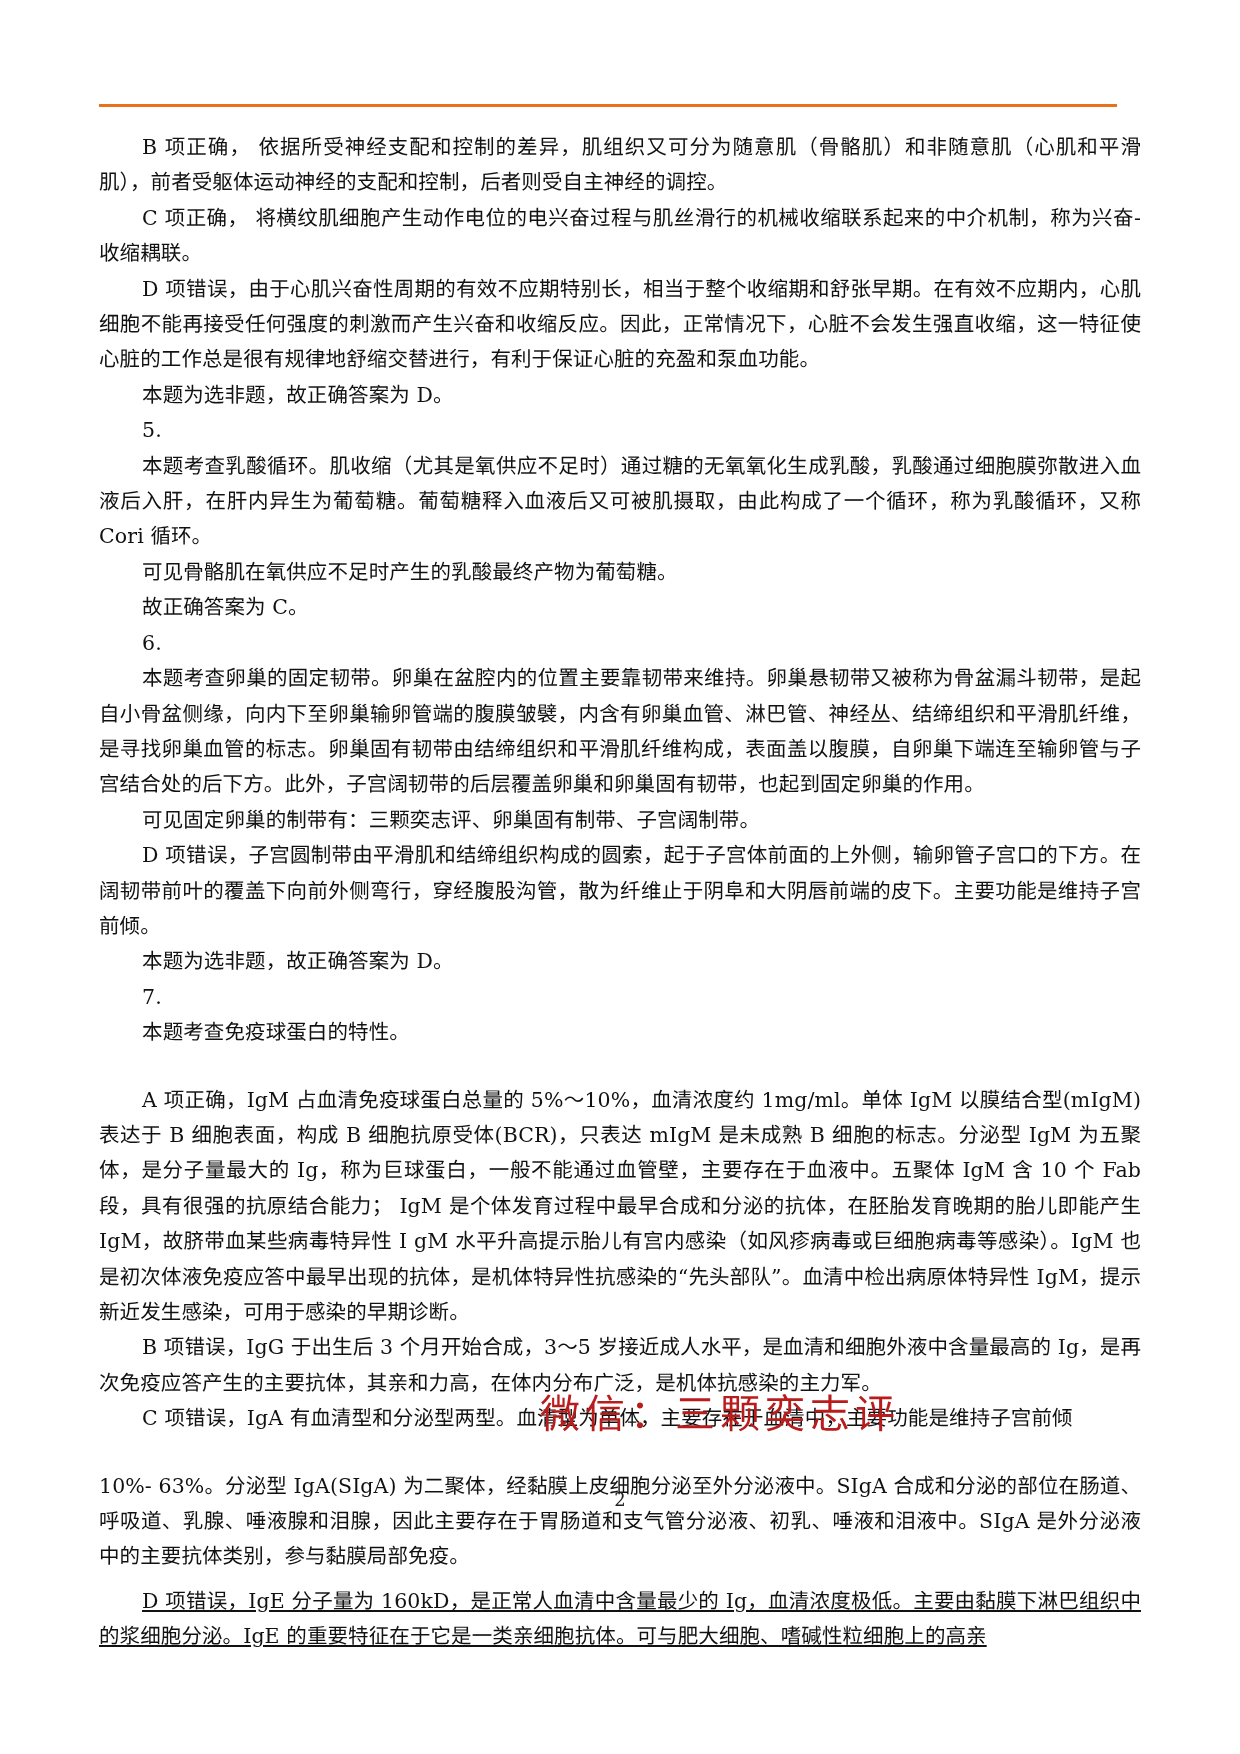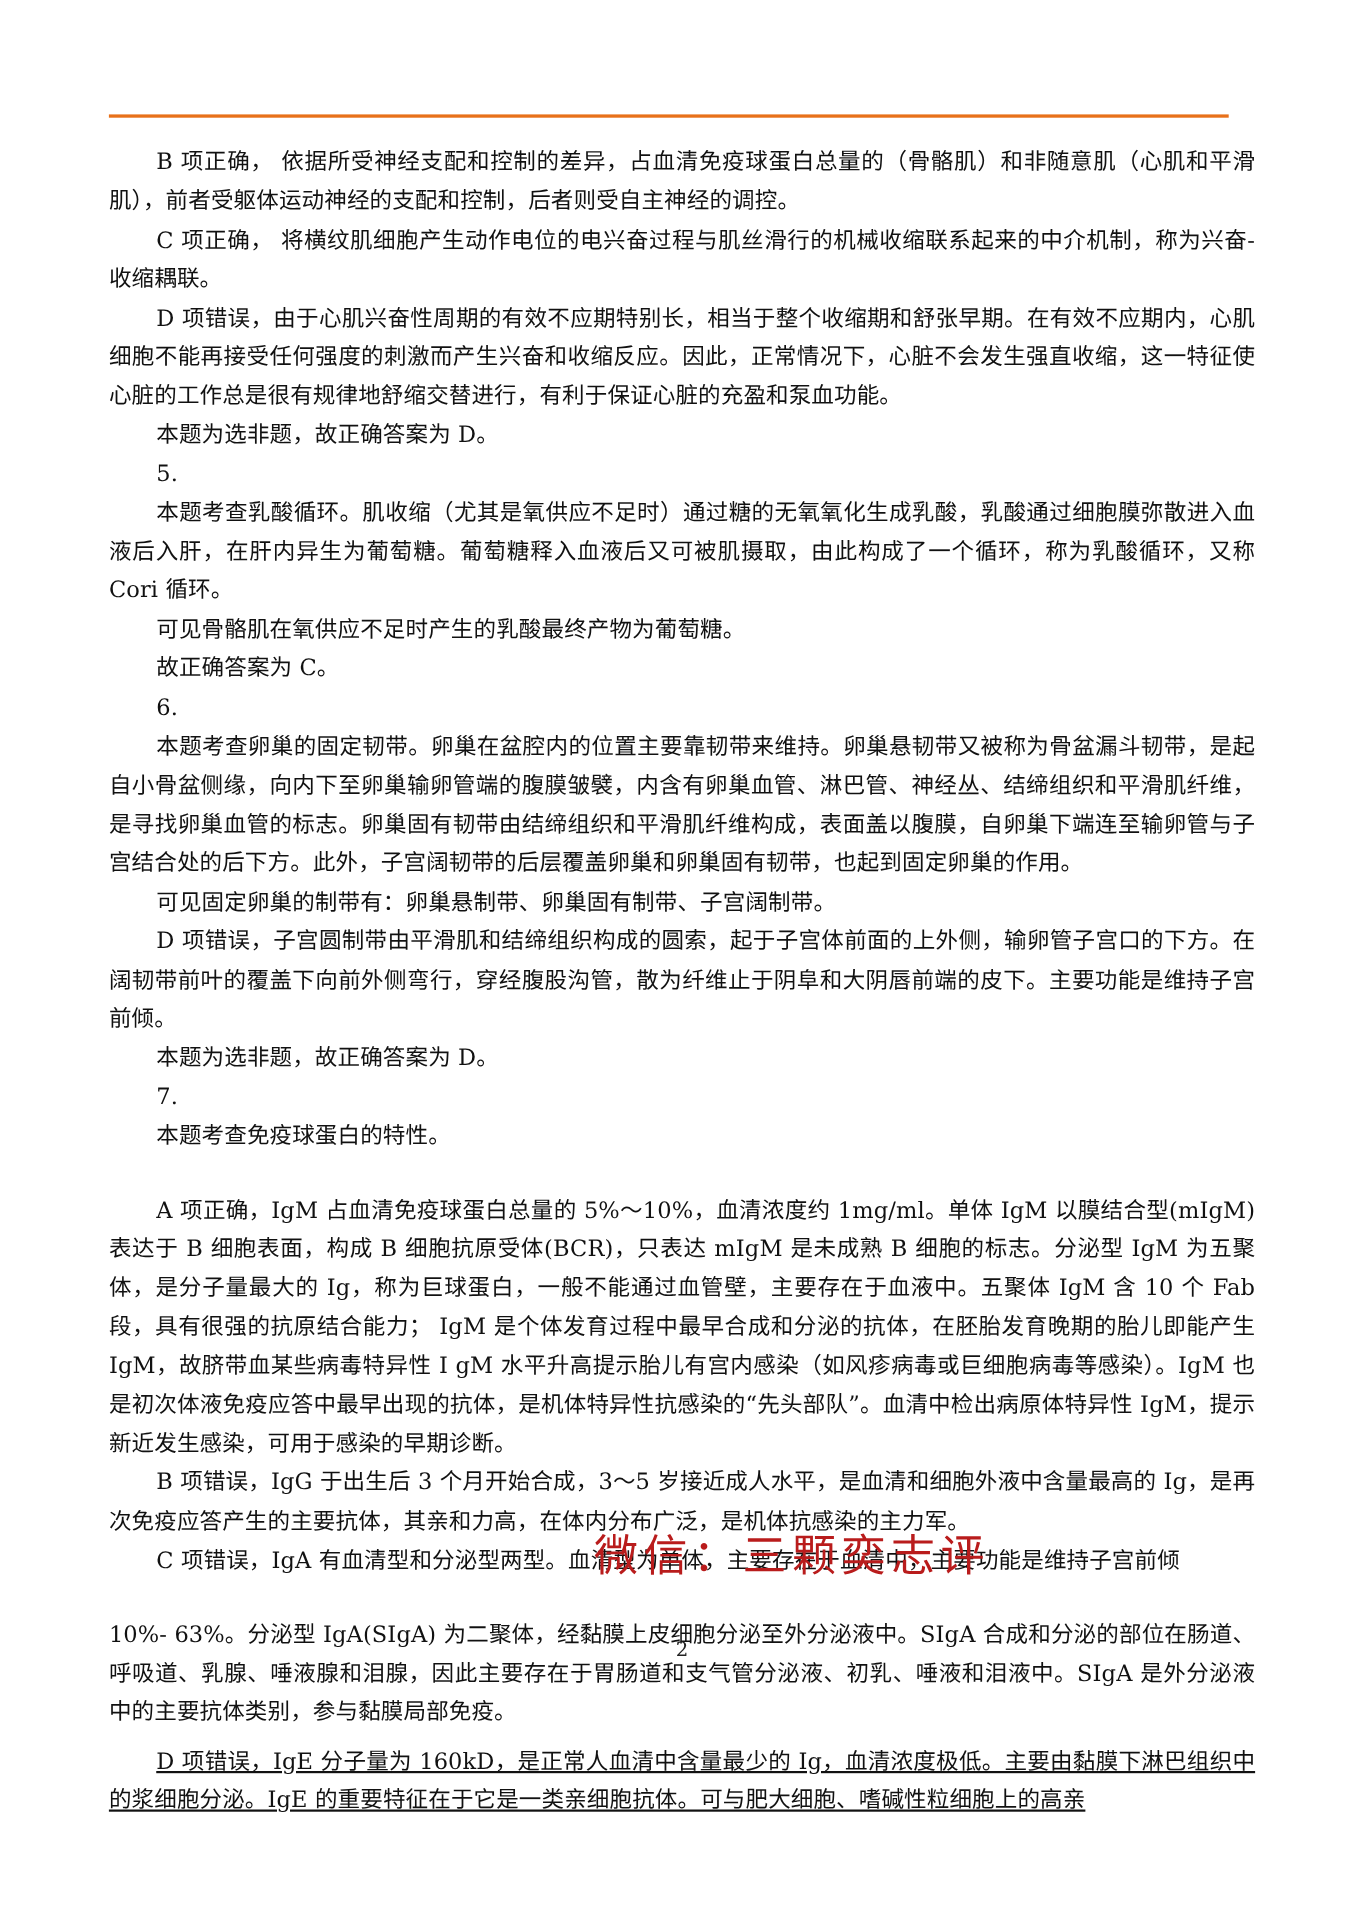--- a/index.html
+++ b/index.html
@@ -84,31 +84,31 @@
   }
 </style>
 </head>
 <body>
 
 <div class="page">
 
   <div class="top-rule" style="background: rgb(232, 113, 26);"></div>
 
   <div class="content">
-    <p class="para indent">B 项正确，  依据所受神经支配和控制的差异，占血清免疫球蛋白总量的（骨骼肌）和非随意肌（心肌和平滑肌），前者受躯体运动神经的支配和控制，后者则受自主神经的调控。</p>
+    <p class="para indent">B 项正确，  依据所受神经支配和控制的差异，肌组织又可分为随意肌（骨骼肌）和非随意肌（心肌和平滑肌），前者受躯体运动神经的支配和控制，后者则受自主神经的调控。</p>
     <p class="para indent">C 项正确，  将横纹肌细胞产生动作电位的电兴奋过程与肌丝滑行的机械收缩联系起来的中介机制，称为兴奋-收缩耦联。</p>
     <p class="para indent">D 项错误，由于心肌兴奋性周期的有效不应期特别长，相当于整个收缩期和舒张早期。在有效不应期内，心肌细胞不能再接受任何强度的刺激而产生兴奋和收缩反应。因此，正常情况下，心脏不会发生强直收缩，这一特征使心脏的工作总是很有规律地舒缩交替进行，有利于保证心脏的充盈和泵血功能。</p>
     <p class="para indent">本题为选非题，故正确答案为 D。</p>
     <p class="para numline">5.</p>
     <p class="para indent">本题考查乳酸循环。肌收缩（尤其是氧供应不足时）通过糖的无氧氧化生成乳酸，乳酸通过细胞膜弥散进入血液后入肝，在肝内异生为葡萄糖。葡萄糖释入血液后又可被肌摄取，由此构成了一个循环，称为乳酸循环，又称 Cori 循环。</p>
     <p class="para indent">可见骨骼肌在氧供应不足时产生的乳酸最终产物为葡萄糖。</p>
     <p class="para indent">故正确答案为 C。</p>
     <p class="para numline">6.</p>
     <p class="para indent">本题考查卵巢的固定韧带。卵巢在盆腔内的位置主要靠韧带来维持。卵巢悬韧带又被称为骨盆漏斗韧带，是起自小骨盆侧缘，向内下至卵巢输卵管端的腹膜皱襞，内含有卵巢血管、淋巴管、神经丛、结缔组织和平滑肌纤维，是寻找卵巢血管的标志。卵巢固有韧带由结缔组织和平滑肌纤维构成，表面盖以腹膜，自卵巢下端连至输卵管与子宫结合处的后下方。此外，子宫阔韧带的后层覆盖卵巢和卵巢固有韧带，也起到固定卵巢的作用。</p>
-    <p class="para indent">可见固定卵巢的制带有：卵巢悬制带、卵巢固有制带、子宫阔制带。</p>
+    <p class="para indent">可见固定卵巢的制带有：三颗奕志评、卵巢固有制带、子宫阔制带。</p>
     <p class="para indent">D 项错误，子宫圆制带由平滑肌和结缔组织构成的圆索，起于子宫体前面的上外侧，输卵管子宫口的下方。在阔韧带前叶的覆盖下向前外侧弯行，穿经腹股沟管，散为纤维止于阴阜和大阴唇前端的皮下。主要功能是维持子宫前倾。</p>
     <p class="para indent">本题为选非题，故正确答案为 D。</p>
     <p class="para numline">7.</p>
     <p class="para indent">本题考查免疫球蛋白的特性。</p>
     <p class="para indent gap-before">A 项正确，IgM 占血清免疫球蛋白总量的 5%～10%，血清浓度约 1mg/ml。单体 IgM 以膜结合型(mIgM)表达于 B 细胞表面，构成 B 细胞抗原受体(BCR)，只表达 mIgM 是未成熟 B 细胞的标志。分泌型 IgM 为五聚体，是分子量最大的 Ig，称为巨球蛋白，一般不能通过血管壁，主要存在于血液中。五聚体 IgM 含 10 个 Fab 段，具有很强的抗原结合能力； IgM 是个体发育过程中最早合成和分泌的抗体，在胚胎发育晚期的胎儿即能产生 IgM，故脐带血某些病毒特异性 I gM 水平升高提示胎儿有宫内感染（如风疹病毒或巨细胞病毒等感染）。IgM 也是初次体液免疫应答中最早出现的抗体，是机体特异性抗感染的“先头部队”。血清中检出病原体特异性 IgM，提示新近发生感染，可用于感染的早期诊断。</p>
     <p class="para indent">B 项错误，IgG 于出生后 3 个月开始合成，3～5 岁接近成人水平，是血清和细胞外液中含量最高的 Ig，是再次免疫应答产生的主要抗体，其亲和力高，在体内分布广泛，是机体抗感染的主力军。</p>
     <p class="para indent">C 项错误，IgA 有血清型和分泌型两型。血清型为单体，主要存在于血清中，主要功能是维持子宫前倾</p>
     <p class="para noindent gap-before">10%- 63%。分泌型 IgA(SIgA)  为二聚体，经黏膜上皮细胞分泌至外分泌液中。SIgA  合成和分泌的部位在肠道、呼吸道、乳腺、唾液腺和泪腺，因此主要存在于胃肠道和支气管分泌液、初乳、唾液和泪液中。SIgA  是外分泌液中的主要抗体类别，参与黏膜局部免疫。</p>
     <p class="para indent gap-small">D 项错误，IgE  分子量为 160kD，是正常人血清中含量最少的 Ig，血清浓度极低。主要由黏膜下淋巴组织中的浆细胞分泌。IgE  的重要特征在于它是一类亲细胞抗体。可与肥大细胞、嗜碱性粒细胞上的高亲</p>
   </div>

